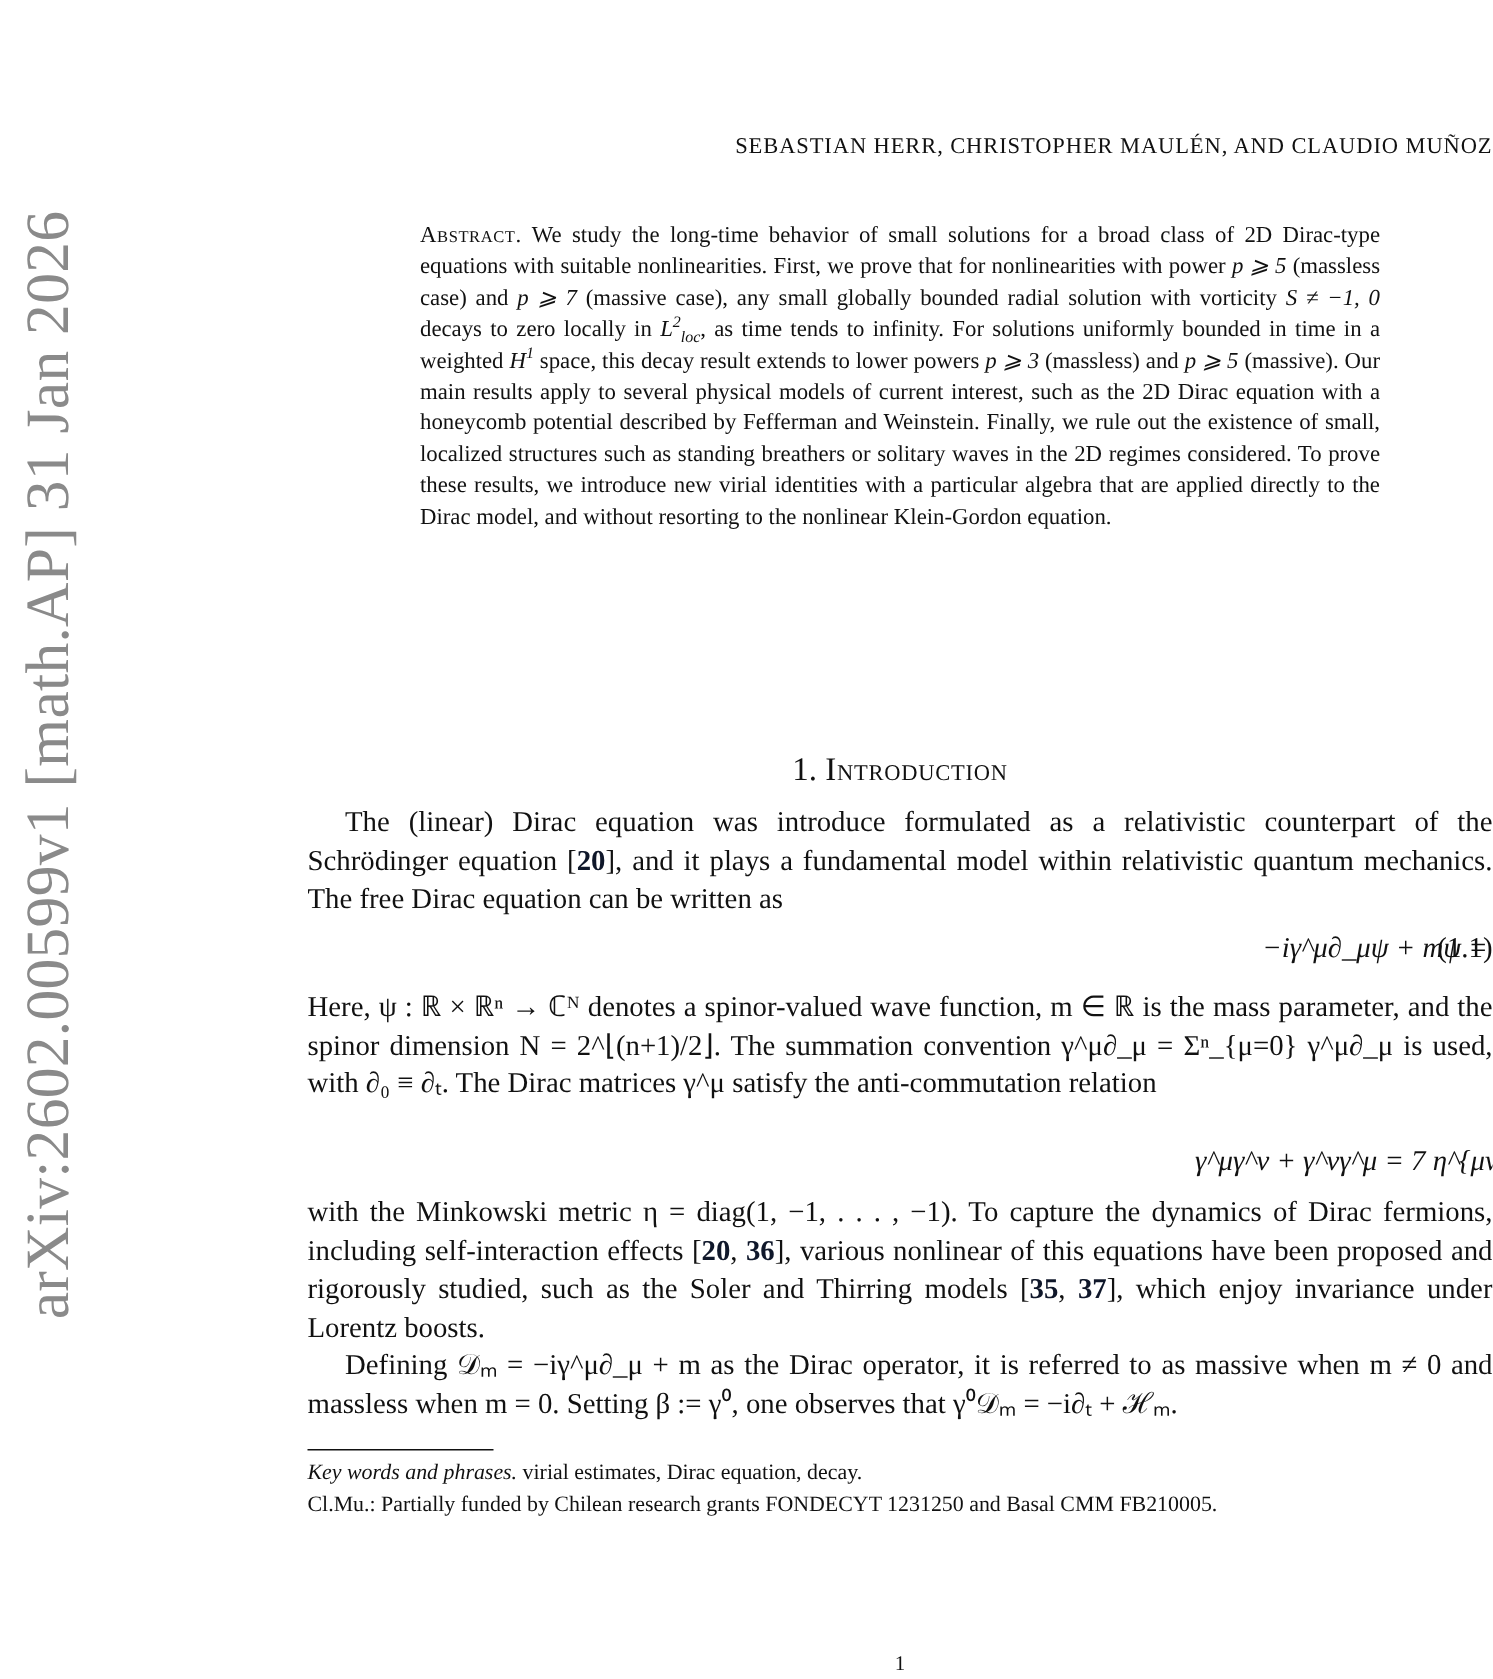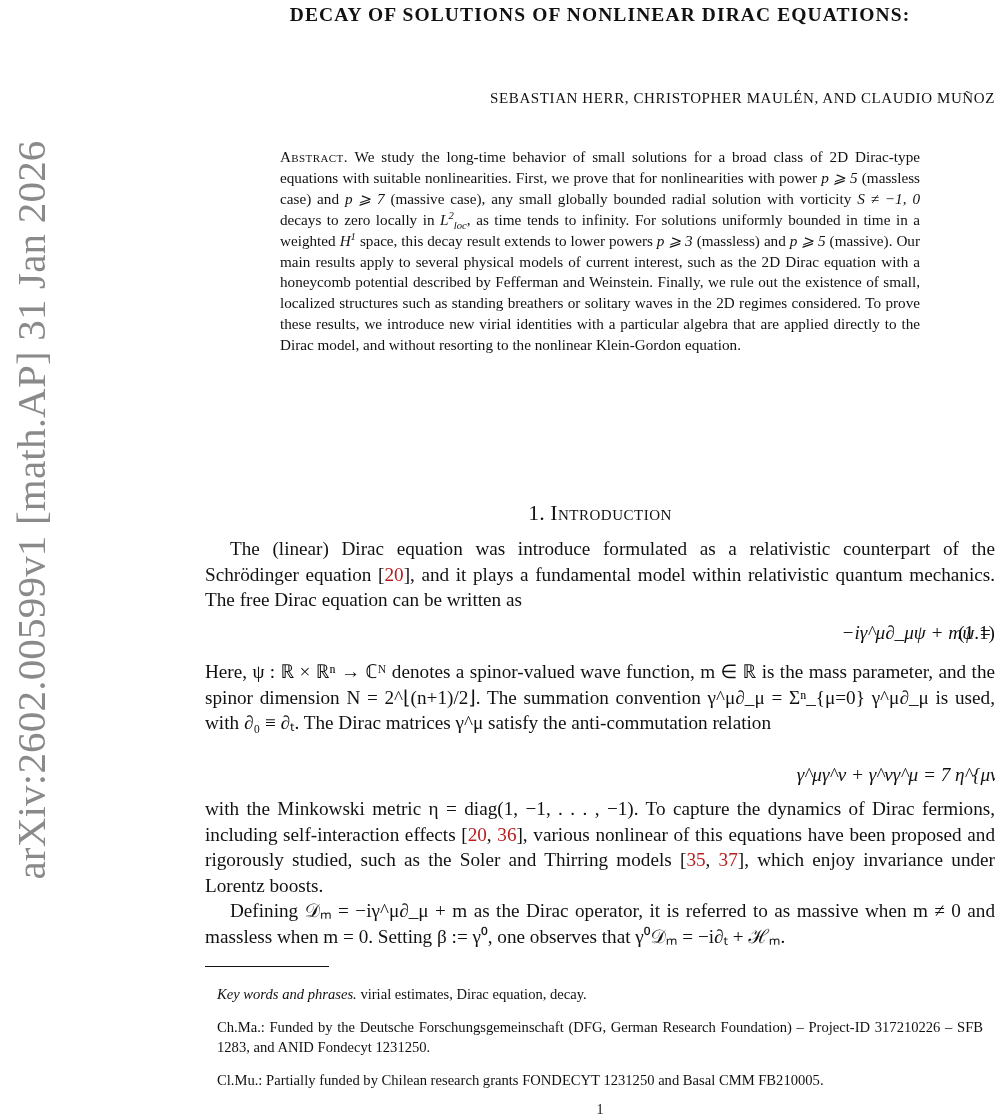--- a/index.html
+++ b/index.html
@@ -28,45 +28,44 @@
   .abstract .label { font-variant: small-caps; letter-spacing: 0.4px; }
 
   .section-head { position: absolute; left: 205px; width: 790px; top: 500px; text-align: center;
                   font-family: Liberation Serif, serif; font-size: 22px; }
   .section-head .sc { font-variant: small-caps; letter-spacing: 0.5px; }
 
   .body { position: absolute; left: 205px; width: 790px;
           font-family: "Liberation Serif", serif; font-size: 19.2px; line-height: 25.6px;
           text-align: justify; }
   .indent { text-indent: 25px; }
-  .cite { color: #b91c1c; }
+  .cite { color: #0f172a; font-weight: bold; }
   .eq { position: absolute; left: 205px; width: 790px; font-family: "Liberation Serif", serif;
         font-size: 19.2px; }
   .eq .expr { position: absolute; left: 16px; width: 790px; text-align: right; font-style: italic; }
   .eq .num { position: absolute; right: 0; }
   i, .it { }
   sup, sub { font-size: 0.7em; line-height: 0; }
 
   .rule { position: absolute; left: 205px; top: 966px; width: 124px; height: 1px; background: #111; }
   .footnotes { position: absolute; left: 205px; width: 790px; top: 972px;
                font-family: "Liberation Serif", serif; font-size: 14.6px; line-height: 20.6px;
                text-align: justify; }
-  .footnotes p { margin: 12px; }
+  .footnotes p { margin: 0; }
   .page-num { position: absolute; left: 205px; width: 790px; top: 1102px; text-align: center;
               font-family: "Liberation Serif", serif; font-size: 14px; }
 </style>
 </head>
 <body>
 
 <div class="sidebar-stamp">
   <span>arXiv:2602.00599v1  [math.AP]  31 Jan 2026</span>
 </div>
 
 <div class="title">
-  <div>DECAY OF SOLUTIONS OF NONLINEAR DIRAC EQUATIONS:</div>
 </div>
 <div class="authors">SEBASTIAN HERR, CHRISTOPHER MAULÉN, AND CLAUDIO MUÑOZ</div>
 
 <div class="abstract"><span class="label">Abstract.</span><span> We study the long-time behavior of small solutions for a broad class of 2D Dirac-type equations with suitable nonlinearities.  First, we prove that for nonlinearities with power </span><i>p ⩾ 5</i><span> (massless case) and </span><i>p ⩾ 7</i><span> (massive case), any small globally bounded radial solution with vorticity </span><i>S ≠ −1, 0</i><span> decays to zero locally in </span><i><span>L</span><sup>2</sup><sub>loc</sub></i><span>, as time tends to infinity. For solutions uniformly bounded in time in a weighted </span><i><span>H</span><sup>1</sup></i><span> space, this decay result extends to lower powers </span><i>p ⩾ 3</i><span> (massless) and </span><i>p ⩾ 5</i><span> (massive).  Our main results apply to several physical models of current interest, such as the 2D Dirac equation with a honeycomb potential described by Fefferman and Weinstein. Finally, we rule out the existence of small, localized structures such as standing breathers or solitary waves in the 2D regimes considered. To prove these results, we introduce new virial identities with a particular algebra that are applied directly to the Dirac model, and without resorting to the nonlinear Klein-Gordon equation.</span></div>
 
 <div class="section-head"><span>1.</span> <span class="sc">Introduction</span></div>
 
 <div class="body indent" style="top:536px;"><span>The (linear) Dirac equation was introduce formulated as a relativistic counterpart of the Schrödinger equation [</span><a class="cite">20</a><span>], and it plays a fundamental model within relativistic quantum mechanics. The free Dirac equation can be written as</span></div>
 
 <div class="eq" style="top:622px;">
@@ -80,17 +79,16 @@
   <span class="expr">γ^μγ^ν + γ^νγ^μ = 7 η^{μν},</span>
 </div>
 
 <div class="body" style="top:796px;"><span>with the Minkowski metric η = diag(1, −1, . . . , −1). To capture the dynamics of Dirac fermions, including self-interaction effects [</span><a class="cite">20</a>, <a class="cite">36</a><span>], various nonlinear of this equations have been proposed and rigorously studied, such as the Soler and Thirring models [</span><a class="cite">35</a>, <a class="cite">37</a><span>], which enjoy invariance under Lorentz boosts.</span></div>
 
 <div class="body indent" style="top:898px;">Defining 𝒟ₘ = −iγ^μ∂_μ + m as the Dirac operator, it is referred to as massive when m ≠ 0 and massless when m = 0. Setting β := γ⁰, one observes that γ⁰𝒟ₘ = −i∂ₜ + ℋₘ.</div>
 
 <div class="rule"></div>
 <div class="footnotes">
   <p><i>Key words and phrases.</i><span> virial estimates, Dirac equation, decay.</span></p>
-  <p>Ch.Ma.:  Funded by the Deutsche Forschungsgemeinschaft (DFG, German Research Foundation) – Project-ID 317210226 – SFB 1283, and ANID Fondecyt 1231250.</p>
   <p>Cl.Mu.: Partially funded by Chilean research grants FONDECYT 1231250 and Basal CMM FB210005.</p>
 </div>
 
 <div class="page-num">1</div>
 
 </body></html>

